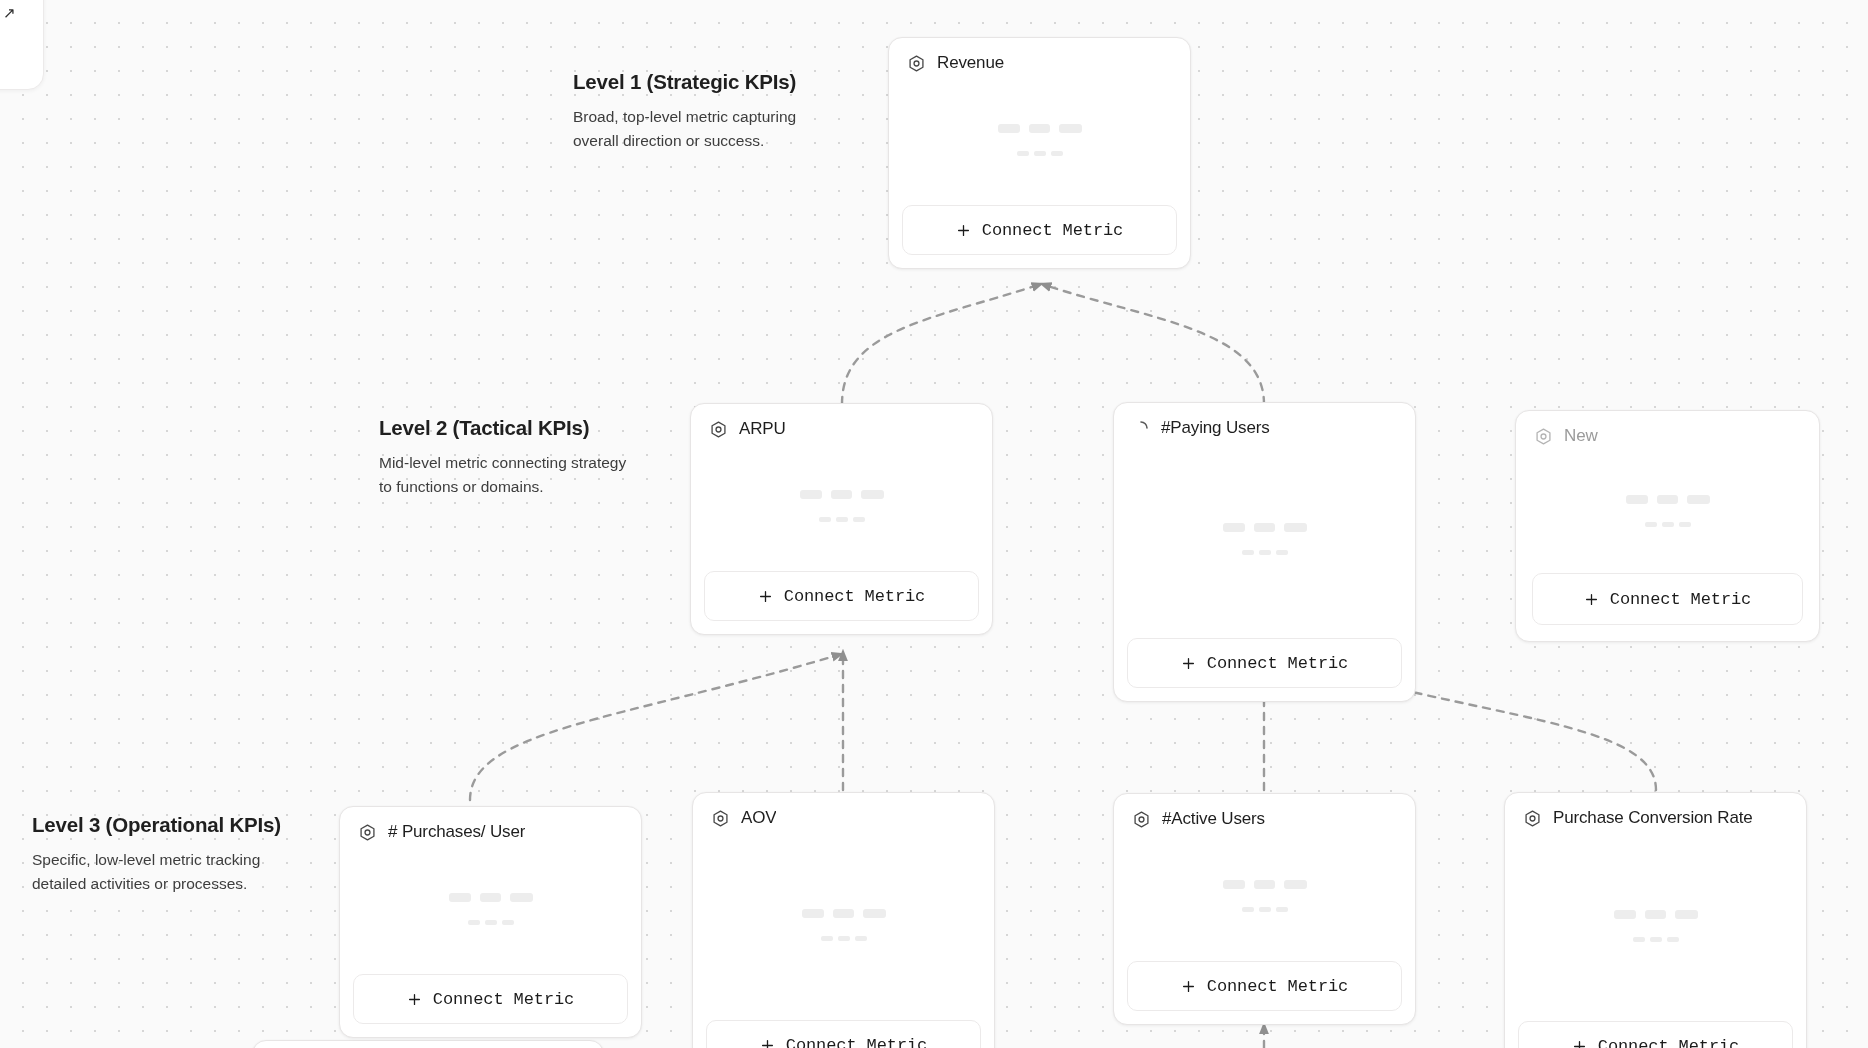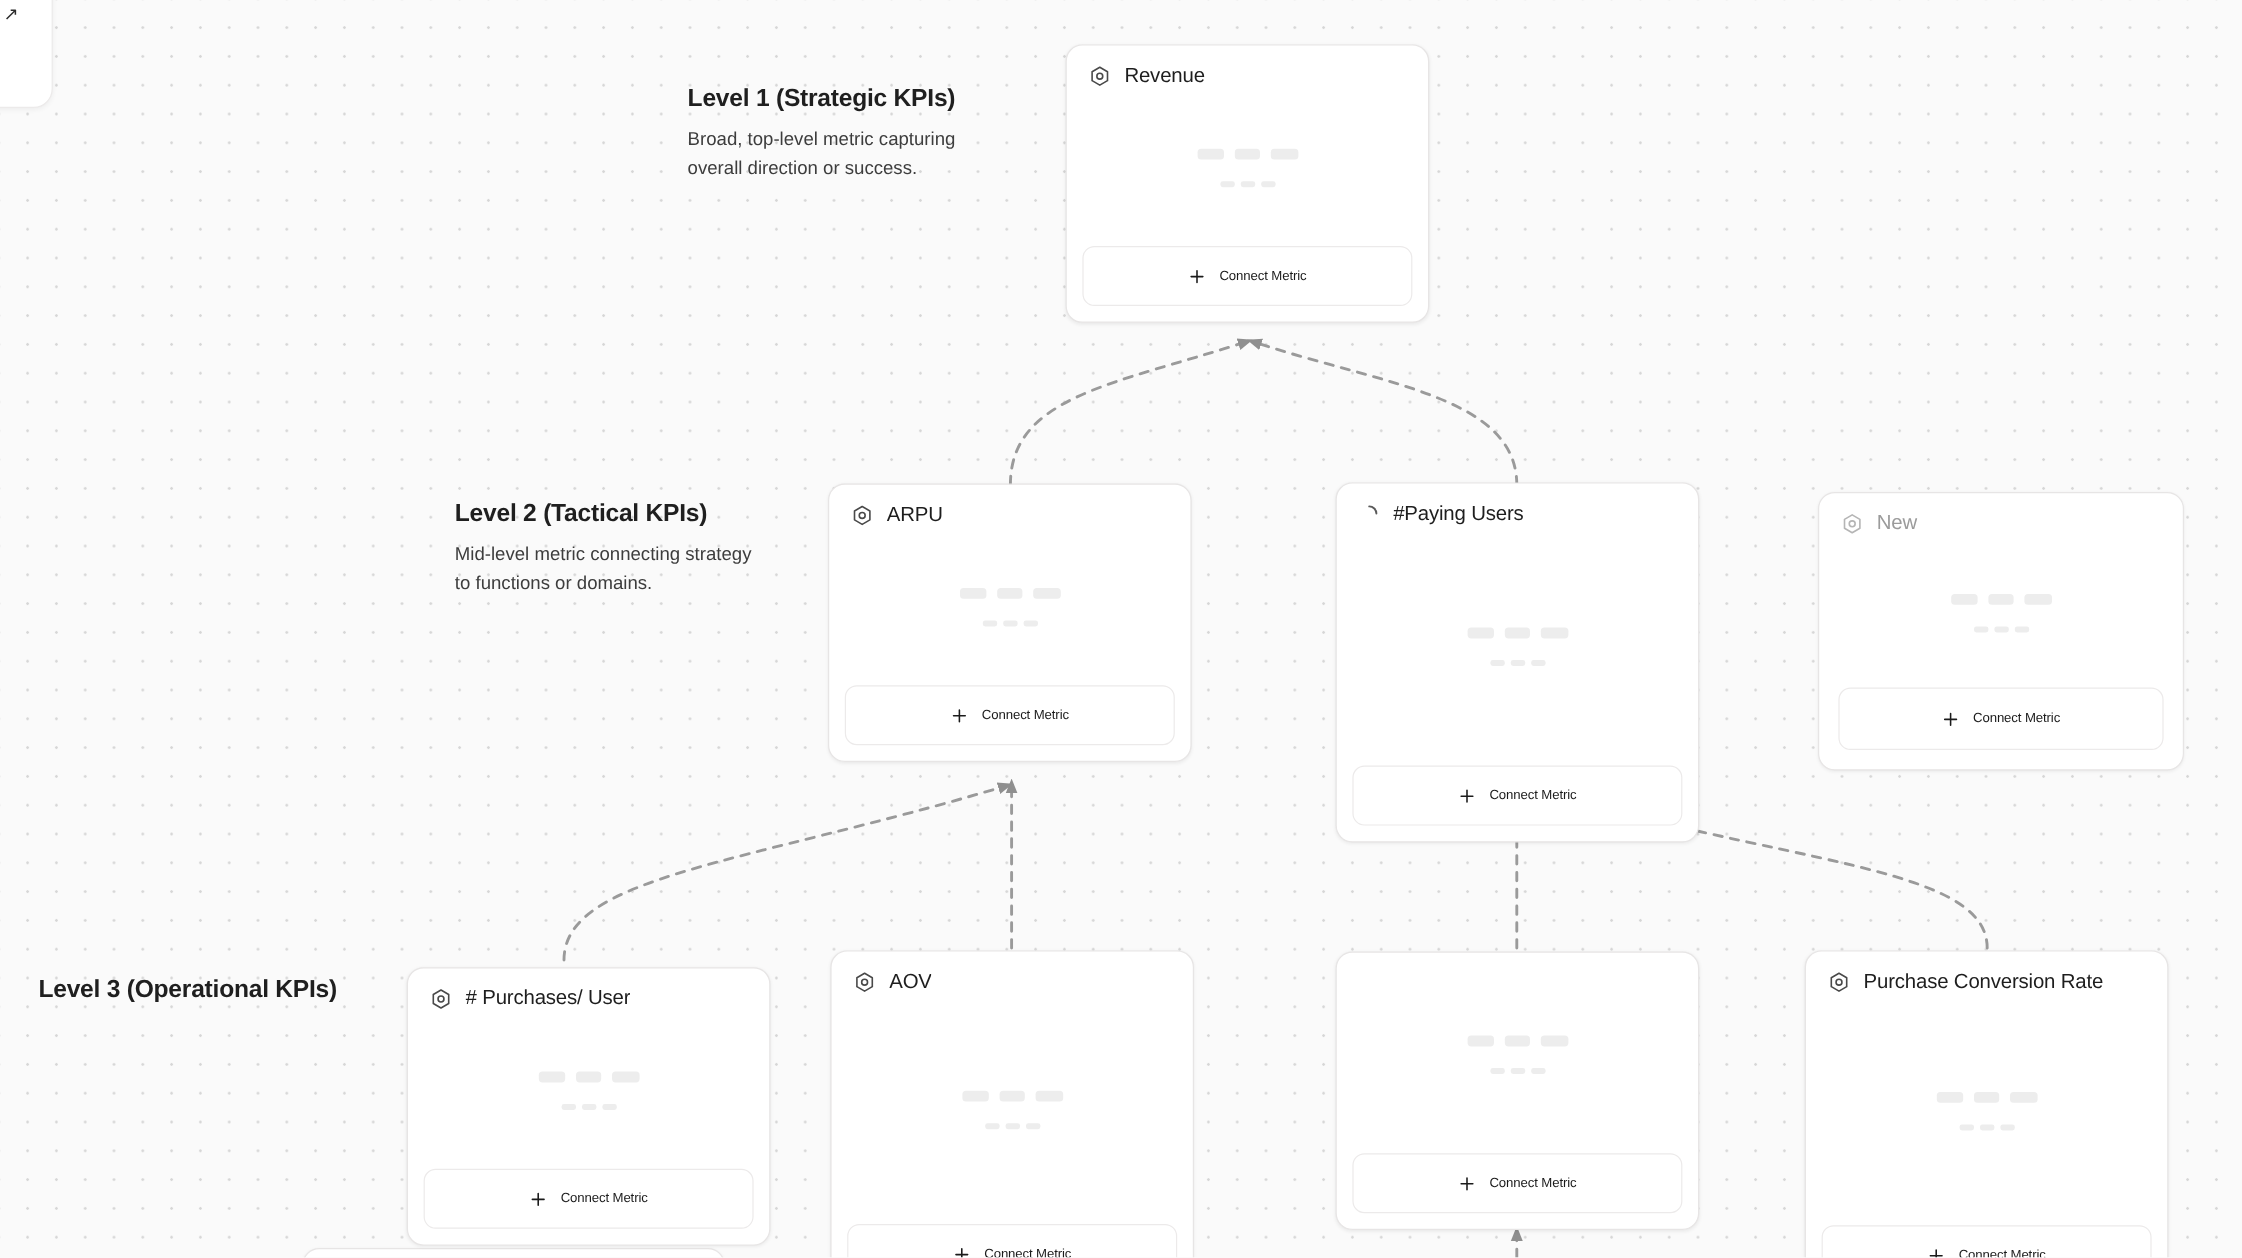--- a/index.html
+++ b/index.html
@@ -115,24 +115,25 @@
     background: #fff;
     display: flex;
     align-items: center;
     justify-content: center;
     gap: 11px;
     cursor: pointer;
     flex: 0 0 auto;
   }
   .plus { width: 15px; height: 15px; display: block; color: #1b1b1b; }
   .connect-label {
-    font-size: 11px;
+    font-size: 17px;
     color: #1b1b1b;
     letter-spacing: -0.1px;
     white-space: nowrap;
+    font-family: Liberation Mono, monospace;
   }
   .card.is-new .connect-btn { margin: 0 16px 16px 16px; height: 52px; }
 
   .spinner-icon { width: 18px; height: 18px; display: block; color: #5b5b5b; }
 </style>
 </head>
 <body>
 
 <div id="canvas">
 
@@ -280,20 +281,21 @@
     <div class="connect-btn">
       <svg class="plus" viewBox="0 0 24 24">
         <path d="M12 4.2v15.6M4.2 12h15.6" stroke="currentColor" stroke-width="2.1" stroke-linecap="round"></path>
       </svg>
       <span class="connect-label">Connect Metric</span>
     </div>
   </div>
 
   <div class="level-label" style="left:32px; top:769px;">
     <div class="level-title">Level 3 (Operational KPIs)</div>
+    <div class="level-desc">Specific, low-level metric tracking detailed activities or processes.</div>
   </div>
 
   <div class="card" style="left:339px; top:806px; width:303px; height:232px;">
     <div class="card-head">
       <svg class="card-icon" viewBox="0 0 24 24">
         <path d="M12 2.6 20.1 7.3v9.4L12 21.4 3.9 16.7V7.3z" fill="none" stroke="currentColor" stroke-width="1.7" stroke-linejoin="round"></path>
         <circle cx="12" cy="12" r="3.1" fill="none" stroke="currentColor" stroke-width="1.7"></circle>
       </svg>
       <span class="card-title"># Purchases/ User</span>
     </div>
@@ -339,20 +341,27 @@
     </div>
     <div class="connect-btn">
       <svg class="plus" viewBox="0 0 24 24">
         <path d="M12 4.2v15.6M4.2 12h15.6" stroke="currentColor" stroke-width="2.1" stroke-linecap="round"></path>
       </svg>
       <span class="connect-label">Connect Metric</span>
     </div>
   </div>
 
   <div class="card" style="left:1113px; top:793px; width:303px; height:232px;">
+    <div class="card-head">
+      <svg class="card-icon" viewBox="0 0 24 24">
+        <path d="M12 2.6 20.1 7.3v9.4L12 21.4 3.9 16.7V7.3z" fill="none" stroke="currentColor" stroke-width="1.7" stroke-linejoin="round"></path>
+        <circle cx="12" cy="12" r="3.1" fill="none" stroke="currentColor" stroke-width="1.7"></circle>
+      </svg>
+      <span class="card-title">#Active Users</span>
+    </div>
     <div class="card-body">
       <div class="sk-row">
         <i class="sk w1"></i>
           <i class="sk w2"></i>
           <i class="sk w3"></i>
       </div>
       <div class="sk-row small">
         <i class="sk w1"></i>
           <i class="sk w2"></i>
           <i class="sk w3"></i>

